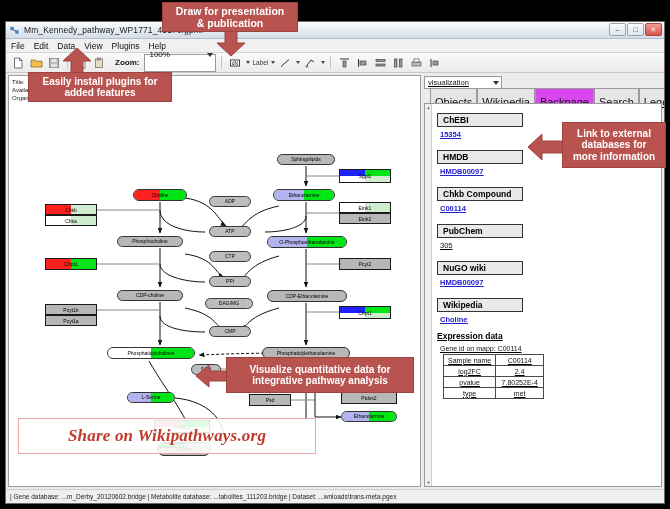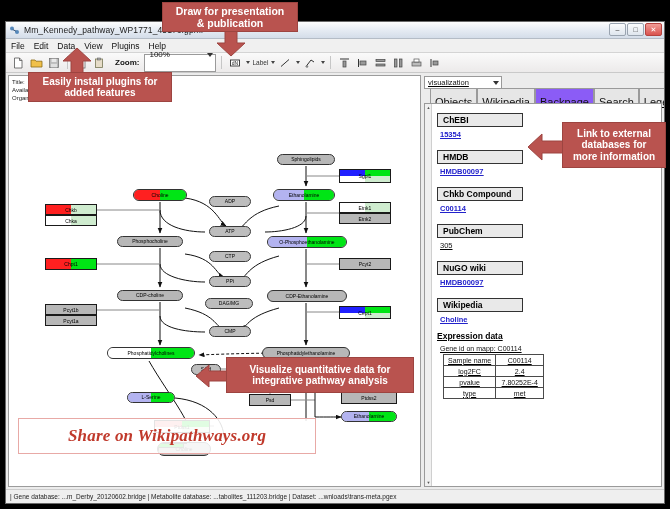--- a/index.html
+++ b/index.html
@@ -83,21 +83,21 @@
     width:78px; height:13px; background:#fff; border:1px solid #9a9a9a;
     display:flex; align-items:center; justify-content:space-between;
     font-size:7.5px; color:#111; padding:0 2px 0 3px;
   }
   .tabs { display:flex; align-items:flex-end; height:13px; padding-left:6px; gap:0px; }
   .tab {
     font-size:11px; color:#111; padding:13px 4px 1px 4px; height:11px;
     border:1px solid #9a9a9a; border-bottom:none; background:#e6e6e6;
     display:flex; align-items:center; white-space:nowrap;
   }
-  .tab.active { background:#8b5cf6; height:13px; font-weight:normal; }
+  .tab.active { background:#d946ef; height:13px; font-weight:normal; }
   .tabpanel {
     flex:1 1 auto; background:#fff; border:1px solid #9a9a9a;
     position:relative; overflow:hidden; display:flex;
   }
   .tp-scroll-l { flex:0 0 7px; background:#f0f0f0; border-right:1px solid #cfcfcf; position:relative; }
   .tp-scroll-l .arrow-u, .tp-scroll-l .arrow-d {
     position:absolute; left:1px; width:5px; height:5px; font-size:4px; color:#555; text-align:center; line-height:5px;
   }
   .tp-scroll-l .arrow-u { top:1px; }
   .tp-scroll-l .arrow-d { bottom:1px; }

